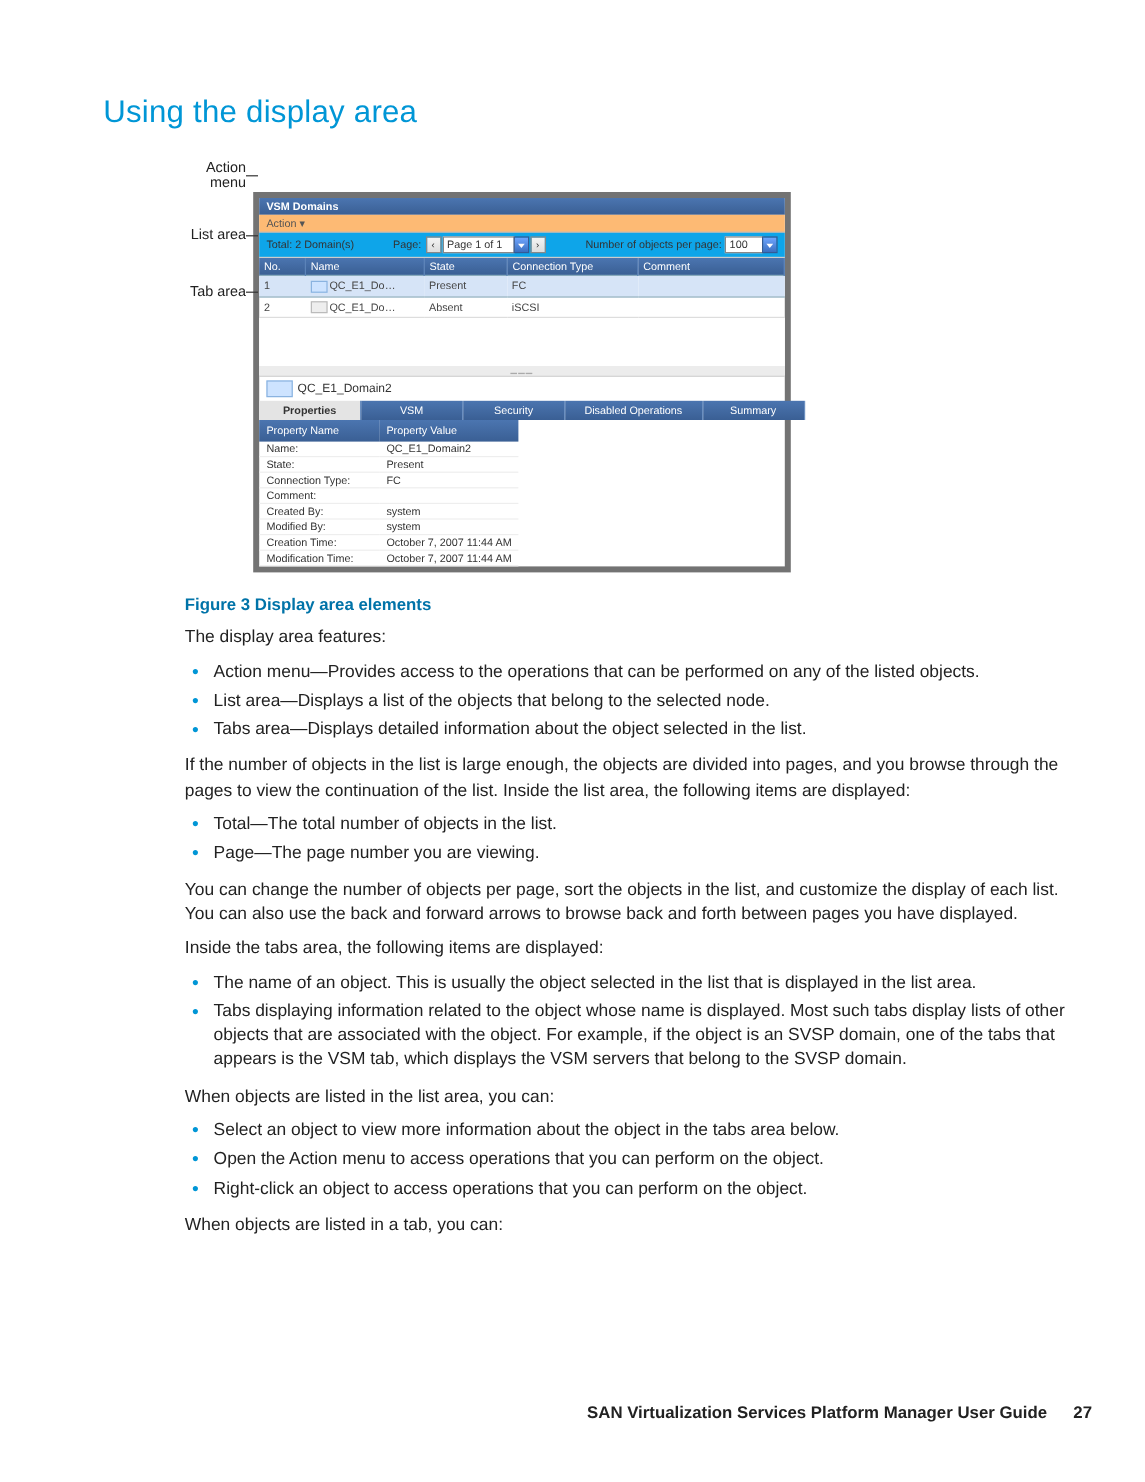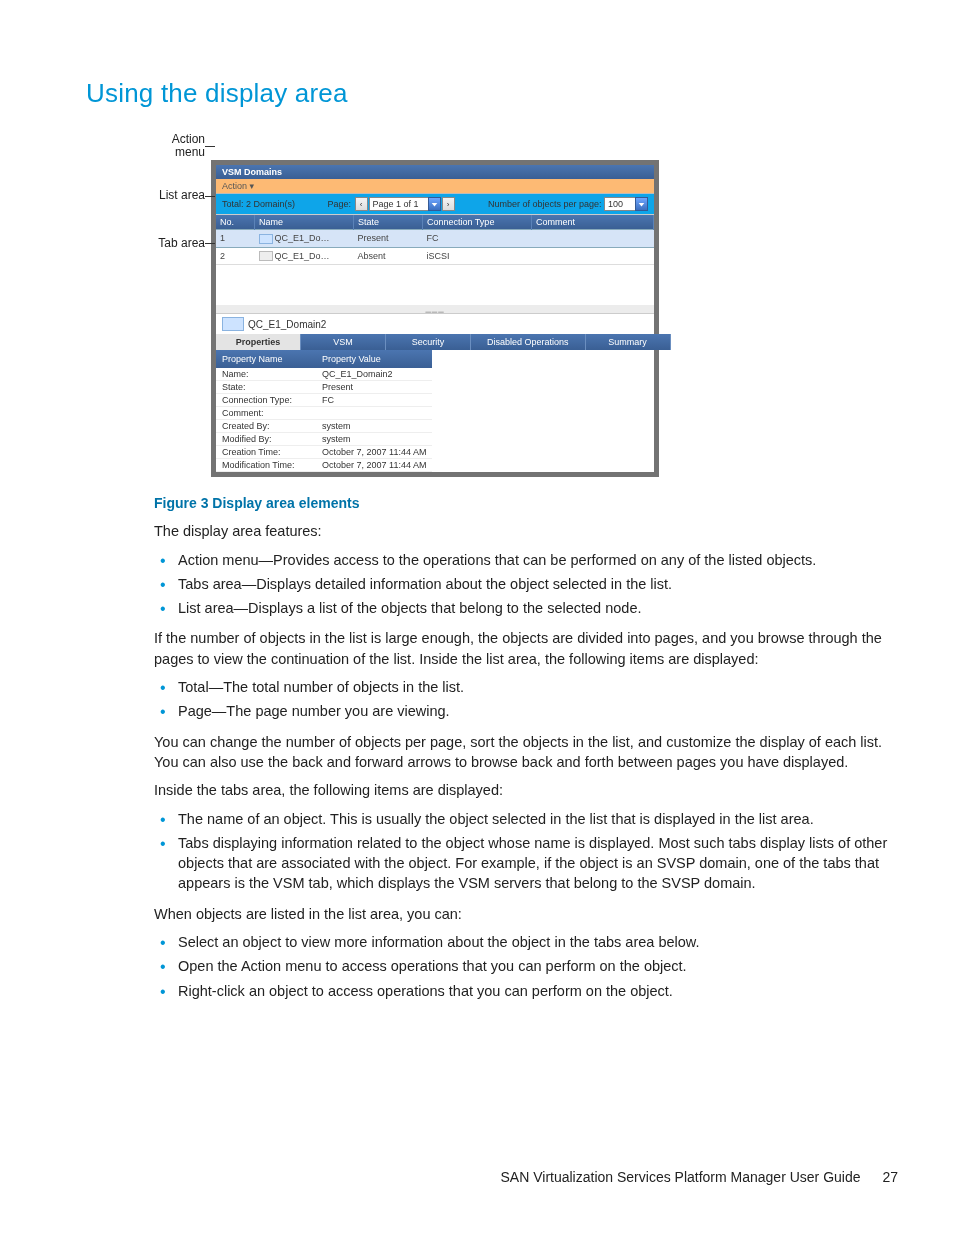--- a/index.html
+++ b/index.html
@@ -52,23 +52,23 @@
     content: "•";
     position: absolute;
     left: 6px;
     top: 0;
     color: #0096d6;
     font-size: 16px;
   }
   .footer {
     position: absolute;
     bottom: 50px;
-    right: 56px;
+    right: 44px;
     font-size: 14px;
-    font-weight: 400;
+    font-weight: 700;
   }
   .footer .pgnum { margin-left: 18px; }
 
   
   .figure-wrap {
     margin: 14px 0 6px -5px;
     font-family: Arial, sans-serif;
     font-size: 10px;
     color: #333;
     display: flex;
@@ -368,22 +368,22 @@
           </tbody>
         </table>
       </div>
     </div>
 
     <div class="figure-caption">Figure 3 Display area elements</div>
 
     <p>The display area features:</p>
     <ul class="bulleted">
       <li>Action menu—Provides access to the operations that can be performed on any of the listed objects.</li>
+      <li>List area—Displays a list of the objects that belong to the selected node.</li>
       <li>Tabs area—Displays detailed information about the object selected in the list.</li>
-      <li>List area—Displays a list of the objects that belong to the selected node.</li>
     </ul>
 
     <p>If the number of objects in the list is large enough, the objects are divided into pages, and you browse through the pages to view the continuation of the list. Inside the list area, the following items are displayed:</p>
     <ul class="bulleted">
       <li>Total—The total number of objects in the list.</li>
       <li>Page—The page number you are viewing.</li>
     </ul>
 
     <p>You can change the number of objects per page, sort the objects in the list, and customize the display of each list. You can also use the back and forward arrows to browse back and forth between pages you have displayed.</p>
     <p>Inside the tabs area, the following items are displayed:</p>
@@ -392,19 +392,20 @@
       <li>Tabs displaying information related to the object whose name is displayed. Most such tabs display lists of other objects that are associated with the object. For example, if the object is an SVSP domain, one of the tabs that appears is the VSM tab, which displays the VSM servers that belong to the SVSP domain.</li>
     </ul>
 
     <p>When objects are listed in the list area, you can:</p>
     <ul class="bulleted">
       <li>Select an object to view more information about the object in the tabs area below.</li>
       <li>Open the Action menu to access operations that you can perform on the object.</li>
       <li>Right-click an object to access operations that you can perform on the object.</li>
     </ul>
 
+    <p>When objects are listed in a tab, you can:</p>
   </div>
 
   <div class="footer">
     <span>SAN Virtualization Services Platform Manager User Guide</span>
     <span class="pgnum">27</span>
   </div>
 </div>
 
 </body></html>

